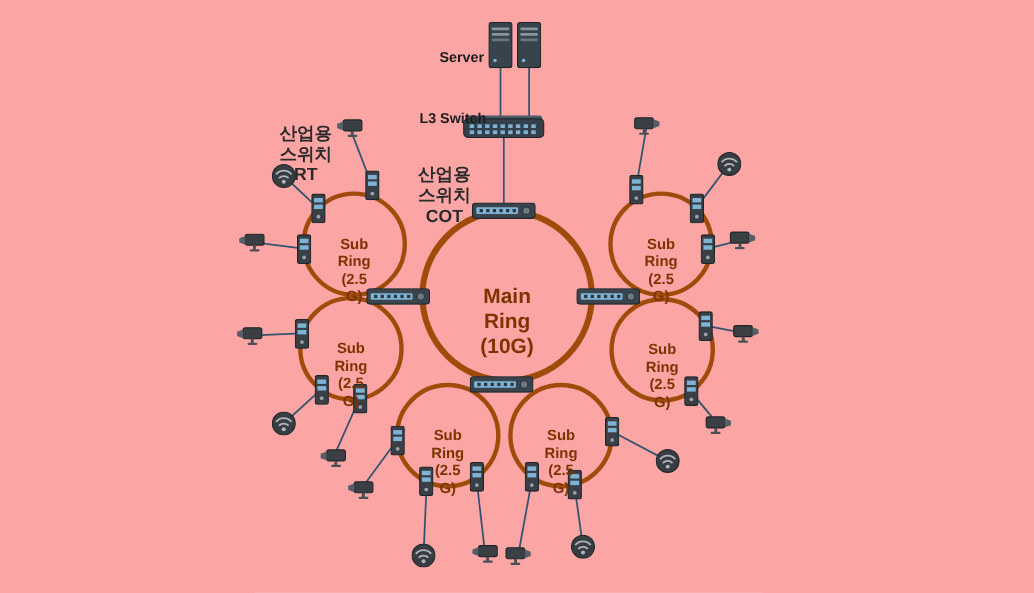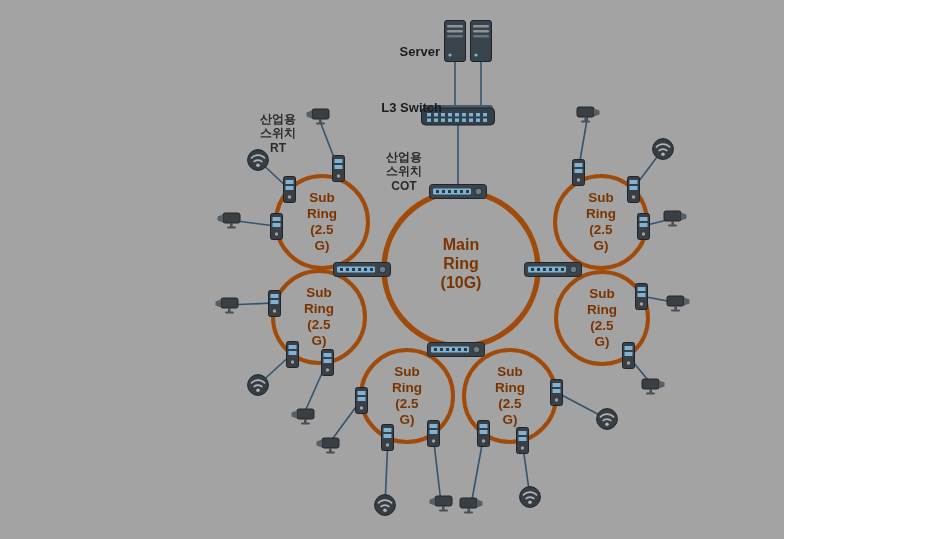--- a/index.html
+++ b/index.html
@@ -1,29 +1,29 @@
 <!DOCTYPE html>
 <html><head>
 <meta charset="utf-8">
 <style>
   html,body{margin:0;padding:0;background:#fff;}
   .stage{
-    position:relative;width:784px;height:539px;background:#a3a3a3;overflow:hidden;
+    position:relative;width:940px;height:539px;background:#fca5a5;overflow:hidden;
     font-family:"Liberation Sans",sans-serif;
   }
   svg.diagram{position:absolute;left:0;top:0;}
   .ring{fill:none;stroke:#A14B0B;}
   .ring-main{stroke-width:5.5;}
   .ring-sub{stroke-width:4;}
   .wire{stroke:#33536e;stroke-width:1.6;}
   .lbl{position:absolute;white-space:pre-line;color:#1c1c1c;}
   .lbl-dev{font-size:13px;font-weight:bold;}
-  .lbl-kr{font-size:12px;font-weight:bold;text-align:center;line-height:1.2;color:#2b2b2b;}
-  .lbl-ring{color:#7b3400;font-weight:bold;text-align:center;}
-  .lbl-main-ring{font-size:16px;line-height:1.2;}
+  .lbl-kr{font-size:16px;font-weight:bold;text-align:center;line-height:1.2;color:#2b2b2b;}
+  .lbl-ring{color:#7b3400;font-weight:bold;text-align:center;margin-top:24px;}
+  .lbl-main-ring{font-size:19px;line-height:1.2;}
   .lbl-sub-ring{font-size:13.5px;line-height:1.18;}
   .ra{text-align:right;}
 </style>
 </head>
 <body>
 
 <div class="stage">
 
   <svg class="diagram" width="940" height="539" viewBox="0 0 940 539">
     <defs>

